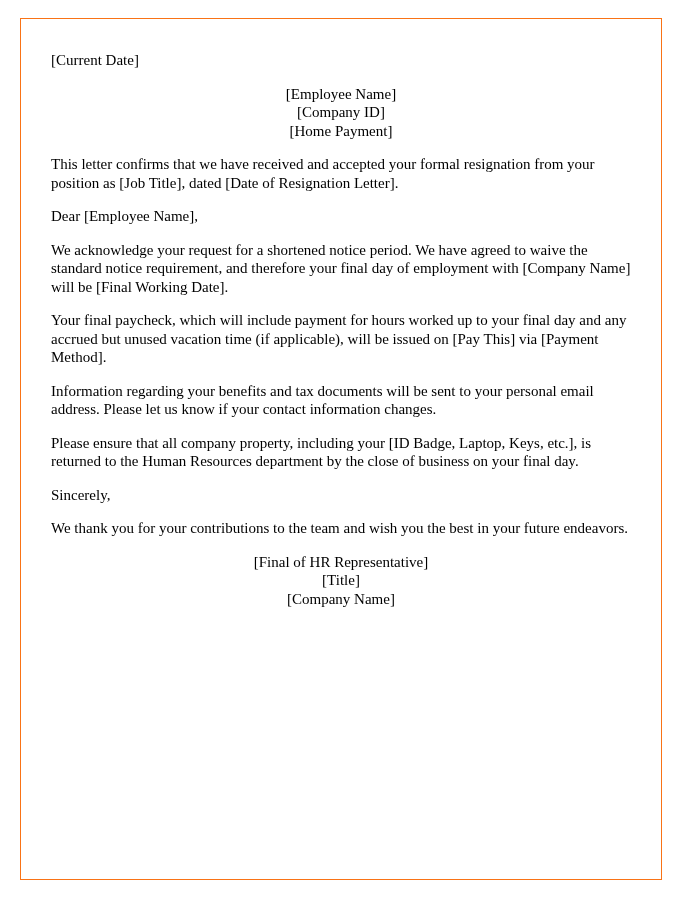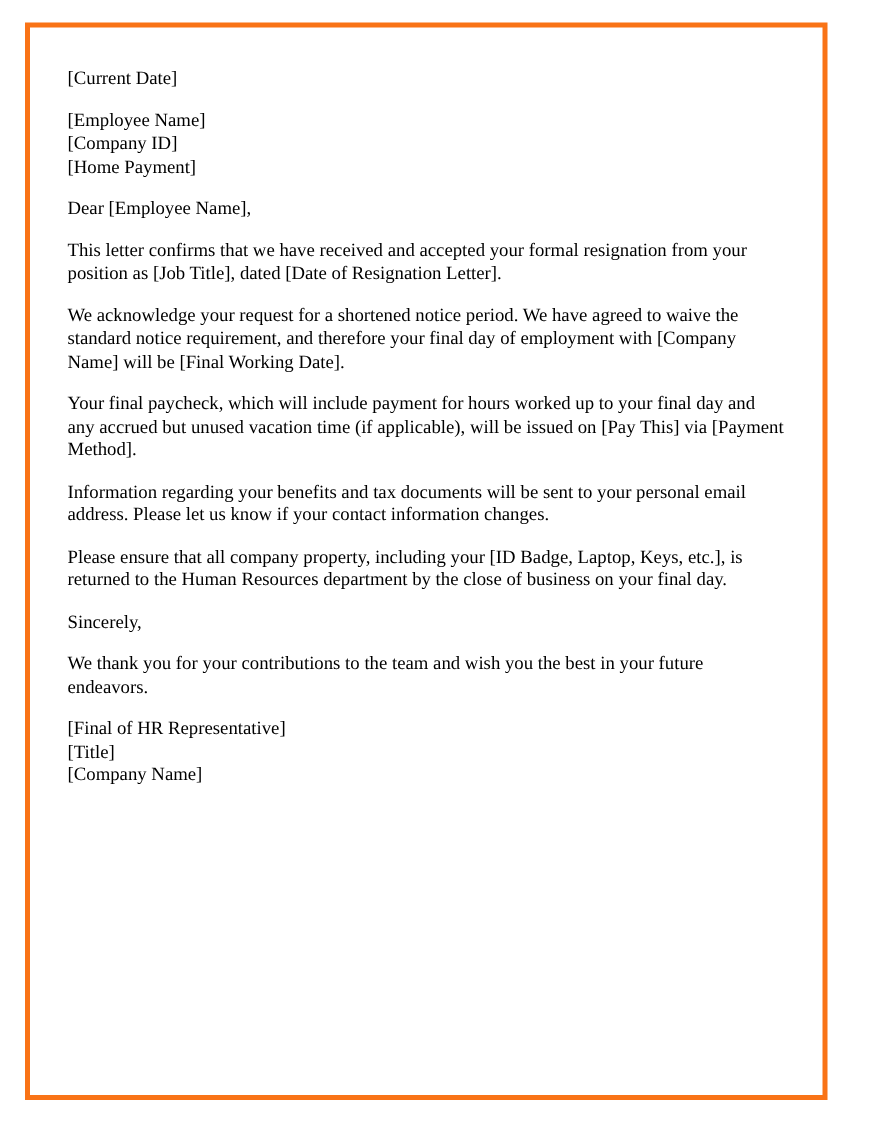--- a/index.html
+++ b/index.html
@@ -13,54 +13,55 @@
     position: relative;
     font-family: "Liberation Serif", "DejaVu Serif", serif;
     color: #000000;
   }
   .page {
     position: absolute;
     left: 20px;
     top: 18px;
     width: 642px;
     height: 862px;
-    border: 4px solid #f97316;
+    border: 1px solid #f97316;
     box-sizing: border-box;
     background: #ffffff;
   }
   .content {
     padding: 32px 30px 0 30px;
     font-size: 15px;
     line-height: 18.5px;
   }
   .block {
     margin: 0 0 15px 0;
   }
   .line {
     margin: 0;
+    text-align: center;
   }
 </style>
 </head>
 <body>
 
 <div class="page">
   <div class="content">
 
     <p class="block">[Current Date]</p>
 
     <div class="block">
       <p class="line">[Employee Name]</p>
       <p class="line">[Company ID]</p>
       <p class="line">[Home Payment]</p>
     </div>
 
 
+    <p class="block">This letter confirms that we have received and accepted your formal resignation from your position as [Job Title], dated [Date of Resignation Letter].</p>
+
     <p class="block">Dear [Employee Name],</p>
-
-    <p class="block">This letter confirms that we have received and accepted your formal resignation from your position as [Job Title], dated [Date of Resignation Letter].</p>
     <p class="block">We acknowledge your request for a shortened notice period. We have agreed to waive the standard notice requirement, and therefore your final day of employment with [Company Name] will be [Final Working Date].</p>
     <p class="block">Your final paycheck, which will include payment for hours worked up to your final day and any accrued but unused vacation time (if applicable), will be issued on [Pay This] via [Payment Method].</p>
     <p class="block">Information regarding your benefits and tax documents will be sent to your personal email address. Please let us know if your contact information changes.</p>
     <p class="block">Please ensure that all company property, including your [ID Badge, Laptop, Keys, etc.], is returned to the Human Resources department by the close of business on your final day.</p>
     <p class="block">Sincerely,</p>
 
     <p class="block">We thank you for your contributions to the team and wish you the best in your future endeavors.</p>
 
     <div class="block">
       <p class="line">[Final of HR Representative]</p>

